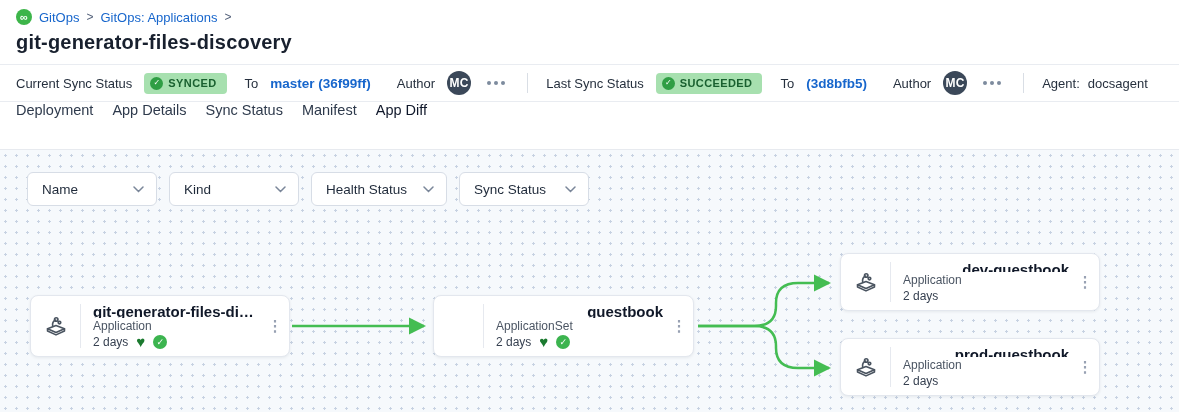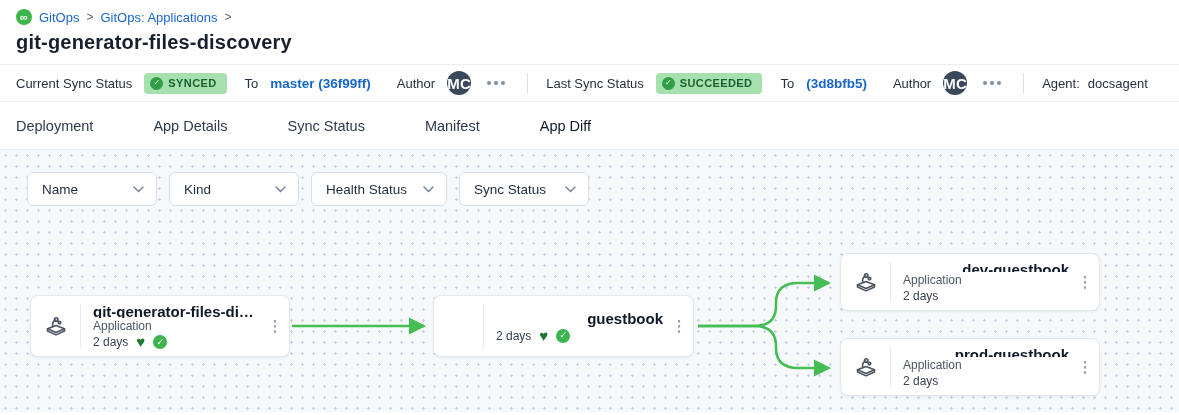--- a/index.html
+++ b/index.html
@@ -55,34 +55,34 @@
   }
   .rev-link {
     color:#1766cc; font-weight:700; font-size:13.5px;
     text-decoration:none; cursor:pointer; margin-right:14px;
   }
   .sb-to { margin-left:6px; }
   .avatar {
     width:24px; height:24px; border-radius:50%;
     background:#3b4859; color:#fff;
     display:flex; align-items:center; justify-content:center;
-    font-size:15px; font-weight:700; letter-spacing:.3px;
+    font-size:12px; font-weight:700; letter-spacing:.3px;
   }
   .more-dots {
     border:none; background:transparent; cursor:pointer;
     display:flex; gap:3px; align-items:center; padding:4px;
   }
   .more-dots i { width:4px; height:4px; border-radius:50%; background:#7d8b9e; }
   .vdiv { width:1px; height:20px; background:#d9dee5; margin:0 6px; }
   .agent-wrap { display:flex; gap:8px; }
 
   
   .tabs {
     height:48px; border-bottom:1px solid #e7eaef;
-    display:flex; gap:60px; padding:0 16px; align-items:center;
+    display:flex; gap:19px; padding:0 16px; align-items:flex-start;
     background:#fff;
   }
   .tab {
     display:flex; align-items:center; position:relative;
     font-size:14.5px; color:#2e3a4c; cursor:pointer;
   }
   .tab.active { font-weight:700; color:#18202e; }
   .tab.active::after {
     content:""; position:absolute; left:-3px; right:-3px; bottom:0;
     height:3px; background:#1f7ad4; border-radius:2px 2px 0 0;
@@ -267,20 +267,21 @@
         <span class="check-circle">✓</span>
       </div>
     </div>
     <button class="node-kebab">⋮</button>
   </div>
 
   <div class="node node-1">
     <div class="node-icon-cell"></div>
     <div class="node-body">
       <div class="node-title">guestbook</div>
+      <div class="node-kind">ApplicationSet</div>
       <div class="node-meta">
         <span>2 days</span>
         <span class="heart-icon">♥</span>
         <span class="check-circle">✓</span>
       </div>
     </div>
     <button class="node-kebab">⋮</button>
   </div>
 
   <div class="node node-2">

